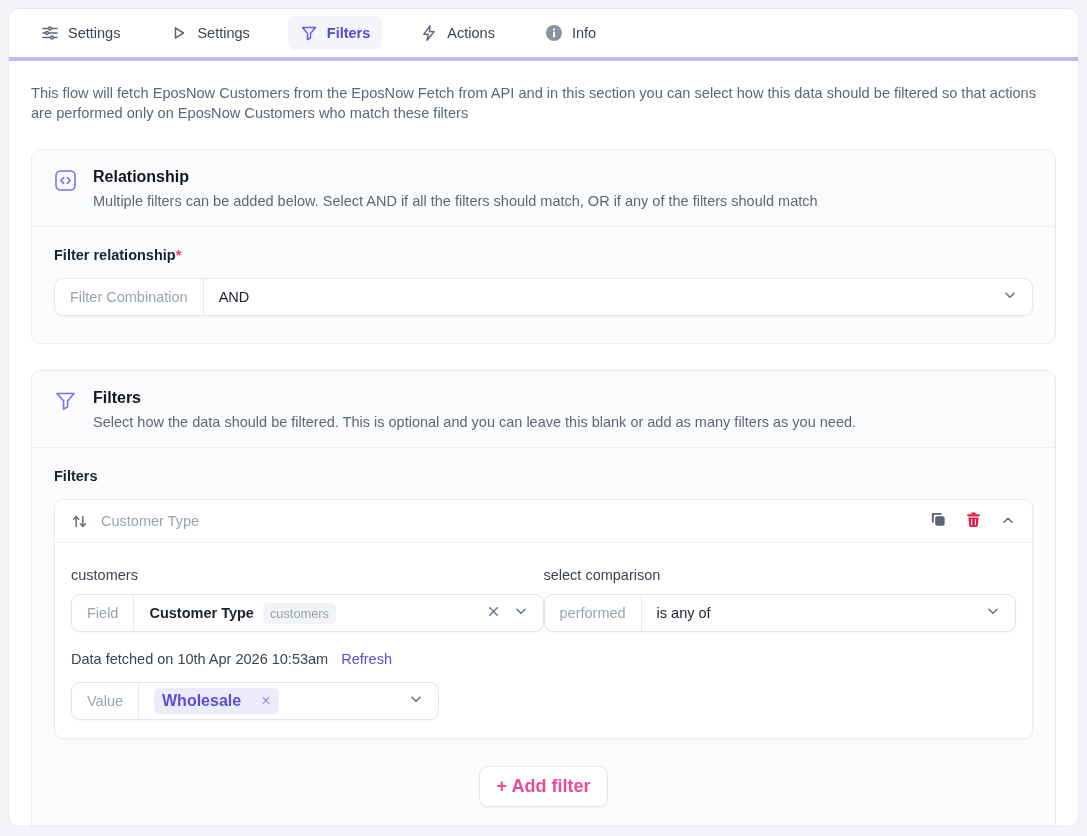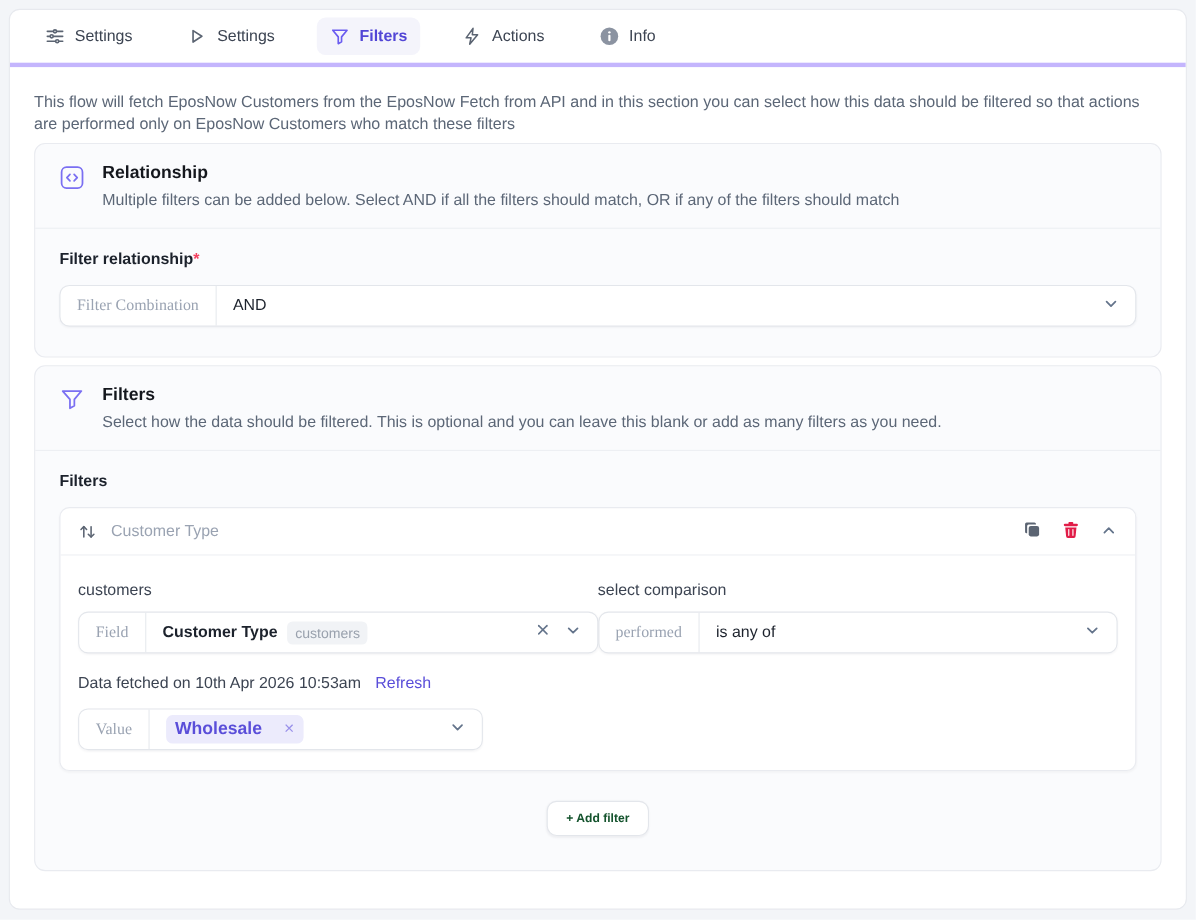--- a/index.html
+++ b/index.html
@@ -29,21 +29,21 @@
   .tab .t-icon { display:flex; color:#5b6472; }
   .tab.active { background:#f4f4fb; color:#5246d6; font-weight:600; }
   .tab.active .t-icon { color:#6a5cf0; }
   
   .content { padding:0 22px; }
   .intro {
     margin-top:22px; font-size:14.6px; line-height:20px; color:#5c6777;
   }
   .section-card {
     background:#fafbfd; border:1px solid #e9ebf0; border-radius:10px;
-    margin-top:7px;
+    margin-top:26px;
   }
   .section-header {
     display:flex; gap:16px; padding:18px 22px 17px;
     border-bottom:1px solid #edeff3;
   }
   .section-icon { color:#7a6ff2; margin-top:1px; }
   .section-title { font-size:16px; font-weight:700; color:#14171d; }
   .section-sub { margin-top:7px; font-size:14.5px; color:#5c6777; }
   .section-body { padding:20px 22px 27px; }
   .field-label { font-size:14.5px; font-weight:700; color:#1c222c; }
@@ -51,21 +51,21 @@
   
   .combo {
     margin-top:15px; height:38px; background:#ffffff;
     border:1px solid #e3e6eb; border-radius:9px;
     display:flex; align-items:center;
     box-shadow:0 1px 2px rgba(16,24,40,.04);
   }
   .combo-prefix {
     align-self:stretch; display:flex; align-items:center;
     padding:0 15px; font-size:14.5px; color:#9aa3b2;
-    border-right:1px solid #e7eaee; white-space:nowrap;font-family:Liberation Serif, serif;
+    border-right:1px solid #e7eaee; white-space:nowrap;
   }
   .combo-value {
     flex:1; display:flex; align-items:center; gap:9px;
     padding:0 15px; font-size:14.5px; color:#1c222c;
   }
   .combo-value.bold { font-weight:600; }
   .combo-icons { display:flex; align-items:center; gap:12px; padding-right:14px; color:#64748b; }
   .badge {
     background:#f1f3f6; color:#99a1ad; font-size:12.8px; font-weight:400;
     padding:3px 7px; border-radius:5px;
@@ -94,21 +94,21 @@
   .panel-body { padding:16px 16px 18px; }
   .grid2 { display:grid; grid-template-columns:1fr 1fr; }
   .group-label { font-size:14.5px; color:#3c4452; margin-top:8px; }
   .group .combo { margin-top:11px; }
   .fetch-row { margin-top:19px; font-size:14.5px; color:#3c4452; display:flex; align-items:center; }
   .refresh-link { margin-left:13px; color:#5a4ed9; cursor:pointer; text-decoration:none; font-size:14.5px; }
   .value-combo { width:368px; }
   .add-filter-wrap { display:flex; justify-content:center; margin:27px 0 4px; }
   .add-filter-btn {
     background:#ffffff; border:1px solid #e3e6eb; border-radius:9px;
-    padding:9px 17px; font-size:11px; font-weight:600; color:#14532d;
+    padding:9px 17px; font-size:18px; font-weight:600; color:#ec4899;
     box-shadow:0 1px 2px rgba(16,24,40,.05); cursor:pointer;
     font-family:inherit;
   }
 </style>
 </head>
 <body>
 
 <div class="app-card">
 
   <div class="tabbar">

